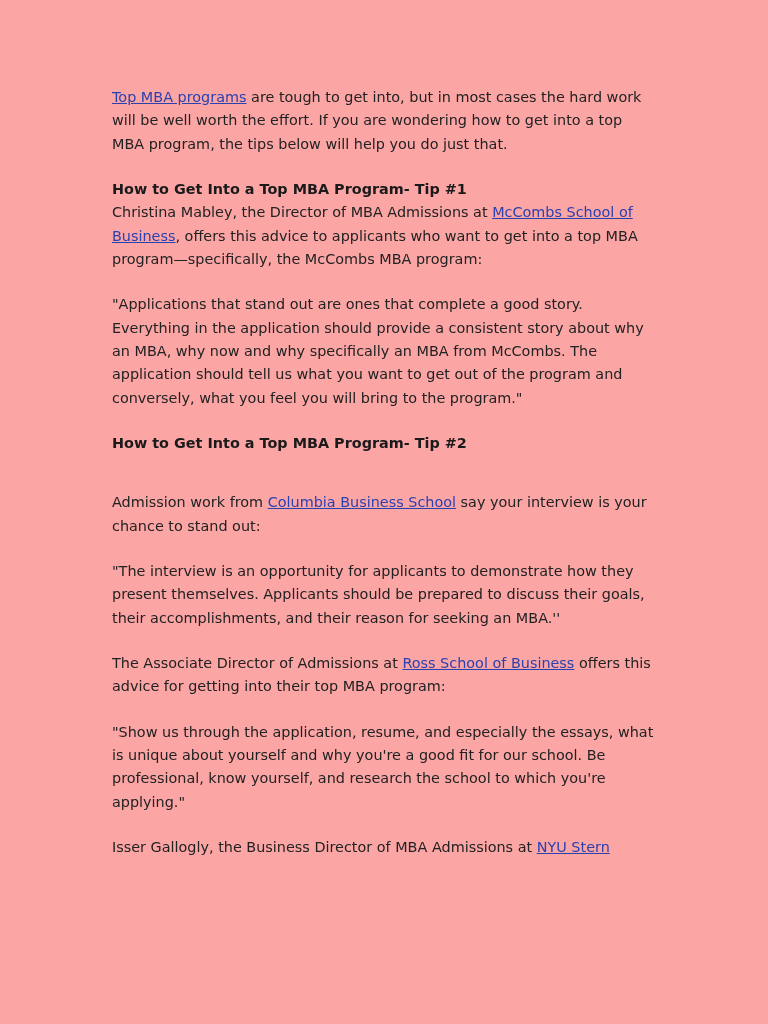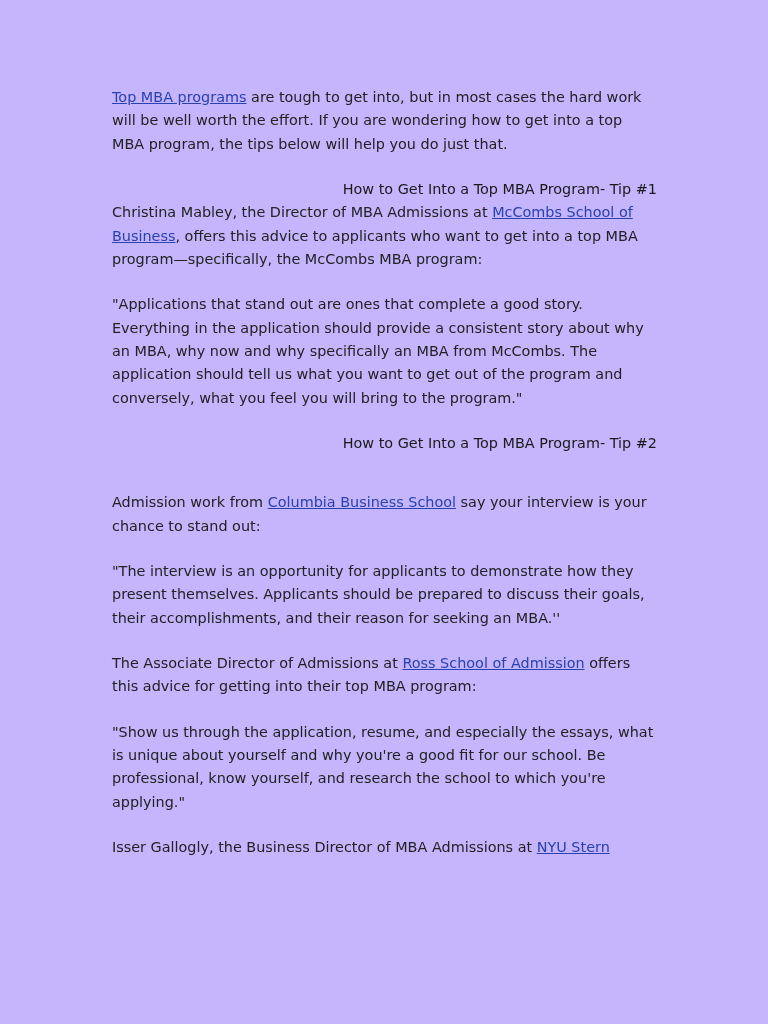--- a/index.html
+++ b/index.html
@@ -13,41 +13,40 @@
     font-family: "DejaVu Sans", sans-serif;
     color: #1a1a1a;
     -webkit-font-smoothing: antialiased;
   }
   .page {
     position: relative;
     width: 768px;
     height: 1024px;
     box-sizing: border-box;
     padding: 86px 112px 0 112px;
-    background: #c4b5fd;
+    background: #fca5a5;
   }
   .doc-body {
     width: 545px;
     font-size: 14.4px;
     line-height: 1.62;
     color: #222222;
   }
   p.para {
     margin: 0 0 0 0;
   }
   .block {
     margin-bottom: 22px;
   }
   h3.heading {
     font-size: 14.4px;
-    font-weight: normal;
+    font-weight: bold;
     line-height: 1.62;
     margin: 0 0 0 0;
     color: #1a1a1a;
-    text-align: right;
   }
   .heading-block {
     margin-bottom: 36px;
   }
   .heading-block .heading {
     margin-bottom: 0;
   }
   .quote {
     margin: 0;
   }
@@ -79,21 +78,21 @@
       <h3 class="heading">How to Get Into a Top MBA Program- Tip #2</h3>
     </div>
     <div class="block">
       <p class="para"><span>Admission work from </span><a class="link" href="#">Columbia Business School</a><span> say your interview is your chance to stand out:</span></p>
     </div>
     <div class="block">
       <p class="para quote">"The interview is an opportunity for applicants to demonstrate how they present themselves. Applicants should be prepared to discuss their goals, their accomplishments, and their reason for seeking an MBA.''</p>
     </div>
 
     <div class="block">
-      <p class="para"><span>The Associate Director of Admissions at </span><a class="link" href="#">Ross School of Admission</a><span> offers this advice for getting into their top MBA program:</span></p>
+      <p class="para"><span>The Associate Director of Admissions at </span><a class="link" href="#">Ross School of Business</a><span> offers this advice for getting into their top MBA program:</span></p>
     </div>
     <div class="block">
       <p class="para quote">"Show us through the application, resume, and especially the essays, what is unique about yourself and why you're a good fit for our school. Be professional, know yourself, and research the school to which you're applying."</p>
     </div>
 
     <div class="block">
       <p class="para"><span>Isser Gallogly, the Business Director of MBA Admissions at </span><a class="link" href="#">NYU Stern</a><span></span></p>
     </div>
 
   </div>

